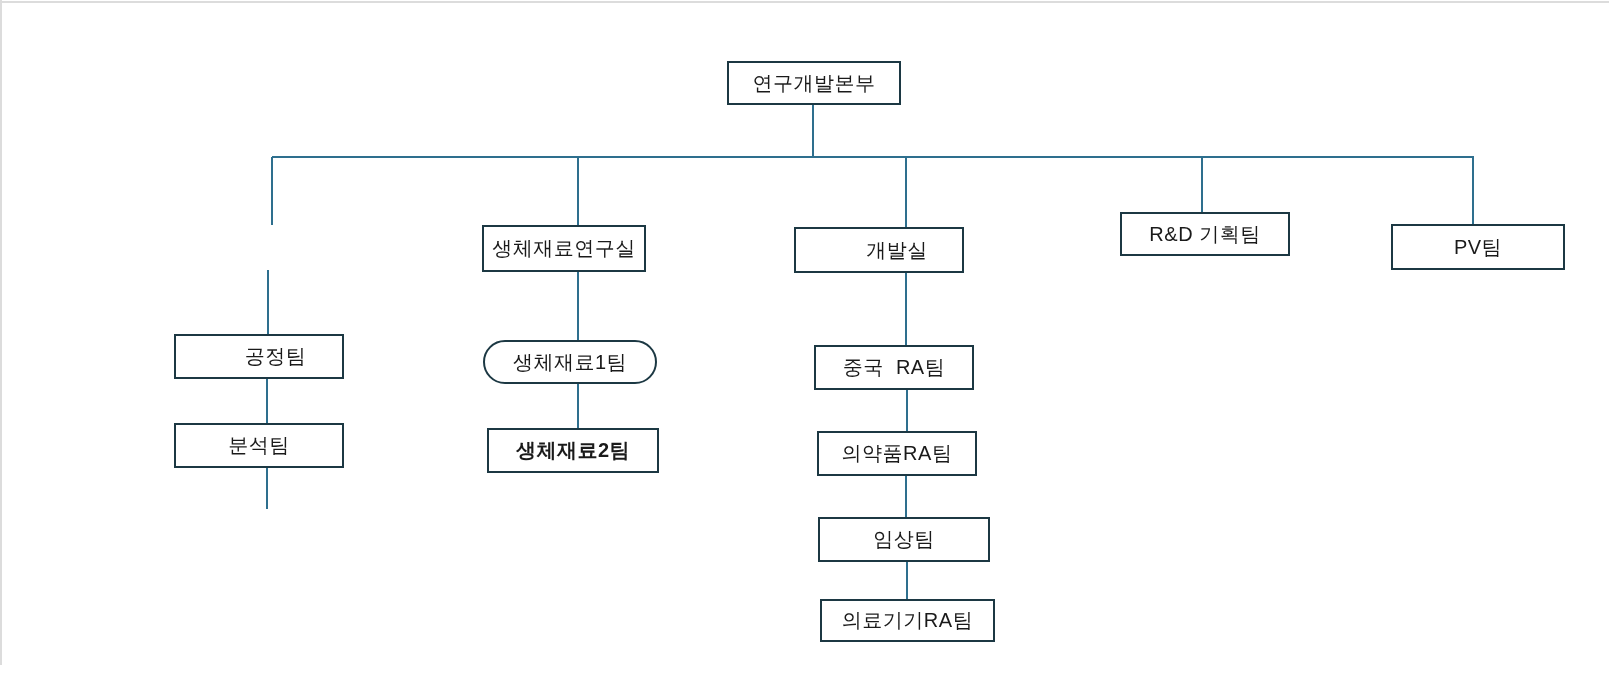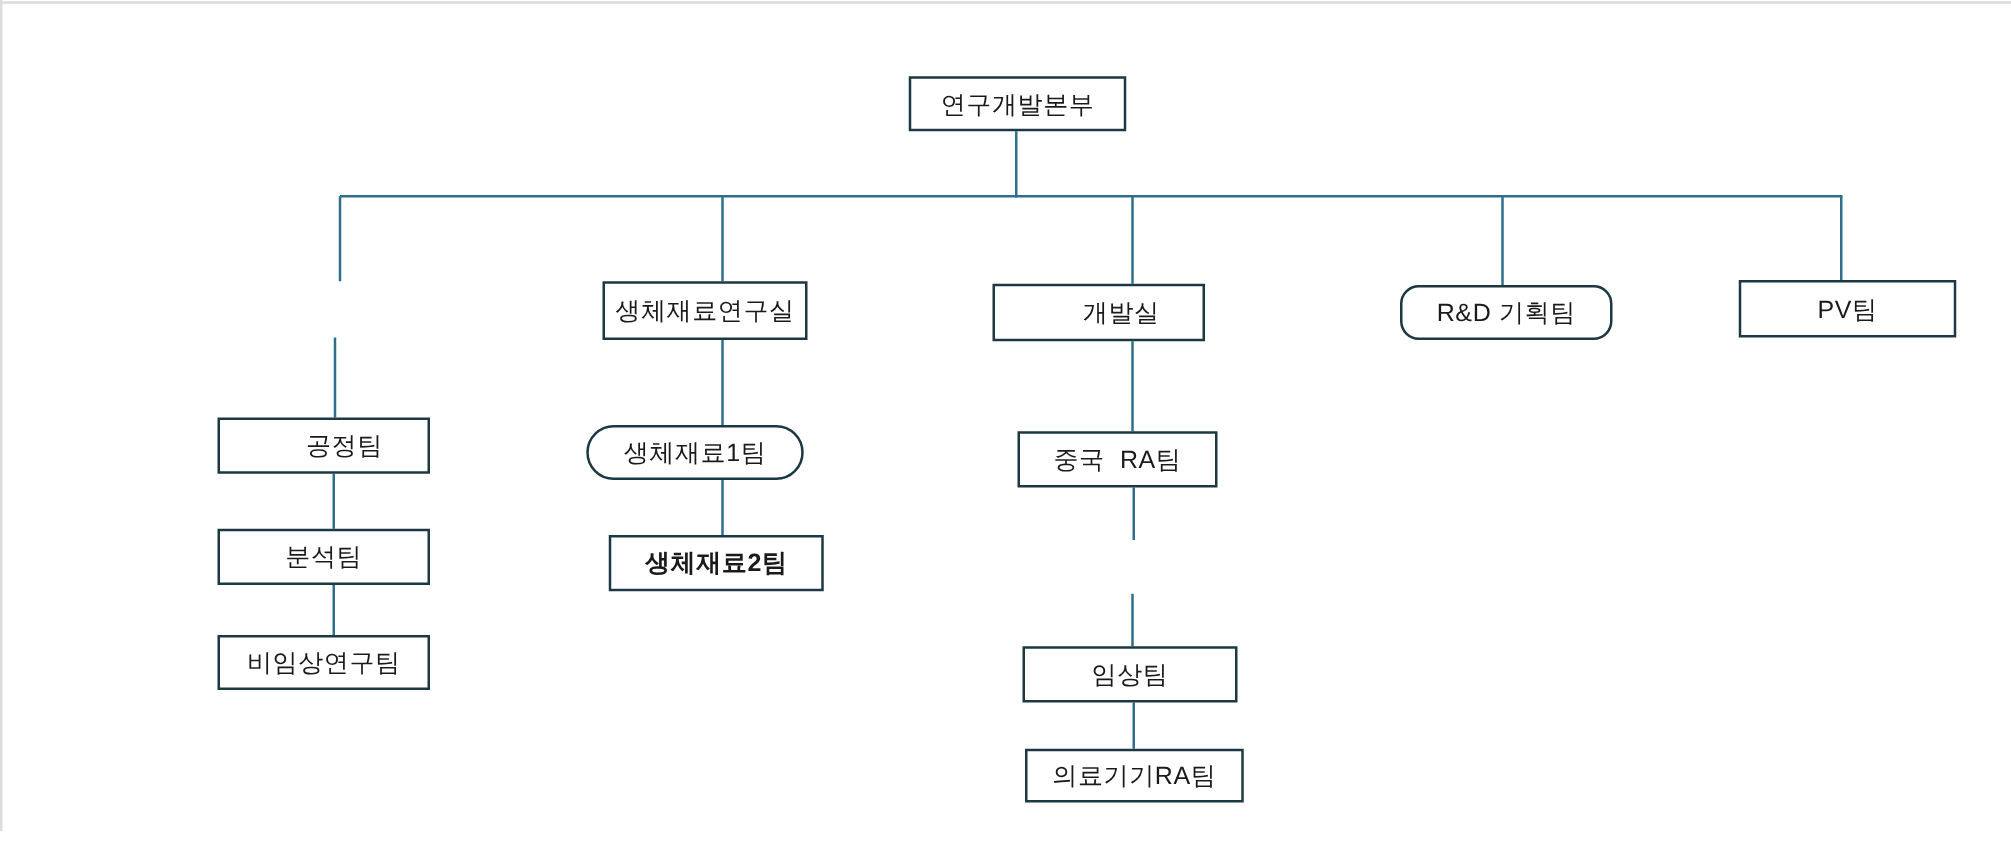--- a/index.html
+++ b/index.html
@@ -78,27 +78,27 @@
     <line x1="906" y1="272" x2="906" y2="346"></line>
     <line x1="907" y1="389" x2="907" y2="432"></line>
     <line x1="906" y1="475" x2="906" y2="518"></line>
     <line x1="907" y1="561" x2="907" y2="600"></line>
   </svg>
 
   <div class="node" style="left:727px;  top:61px;  width:174px; height:44px;">연구개발본부</div>
 
   <div class="node" style="left:482px;  top:225px; width:164px; height:47px;">생체재료연구실</div>
   <div class="node" style="left:794px;  top:227px; width:170px; height:46px;padding-left:36px;">개발실</div>
-  <div class="node" style="left:1120px; top:228px; width:170px; height:44px;border-radius:15px;">R&amp;D 기획팀</div>
+  <div class="node" style="left:1120px; top:212px; width:170px; height:44px;">R&amp;D 기획팀</div>
   <div class="node" style="left:1391px; top:224px; width:174px; height:46px;">PV팀</div>
 
   <div class="node" style="left:174px;  top:334px; width:170px; height:45px;padding-left:33px;">공정팀</div>
   <div class="node" style="left:174px;  top:423px; width:170px; height:45px;">분석팀</div>
-  <div class="node" style="left:174px;  top:508px; width:170px; height:44px;">비임상연구팀</div>
 
-  <div class="node" style="left:469px;  top:340px; width:174px; height:44px;border-radius:22px;">생체재료1팀</div>
+  <div class="node" style="left:483px;  top:340px; width:174px; height:44px;border-radius:22px;">생체재료1팀</div>
   <div class="node" style="left:487px;  top:428px; width:172px; height:45px;font-weight:bold;">생체재료2팀</div>
 
   <div class="node" style="left:814px;  top:345px; width:160px; height:45px;">중국  RA팀</div>
+  <div class="node" style="left:817px;  top:431px; width:160px; height:45px;">의약품RA팀</div>
   <div class="node" style="left:818px;  top:517px; width:172px; height:45px;">임상팀</div>
   <div class="node" style="left:820px;  top:599px; width:175px; height:43px;">의료기기RA팀</div>
 
 </div>
 
 </body></html>

